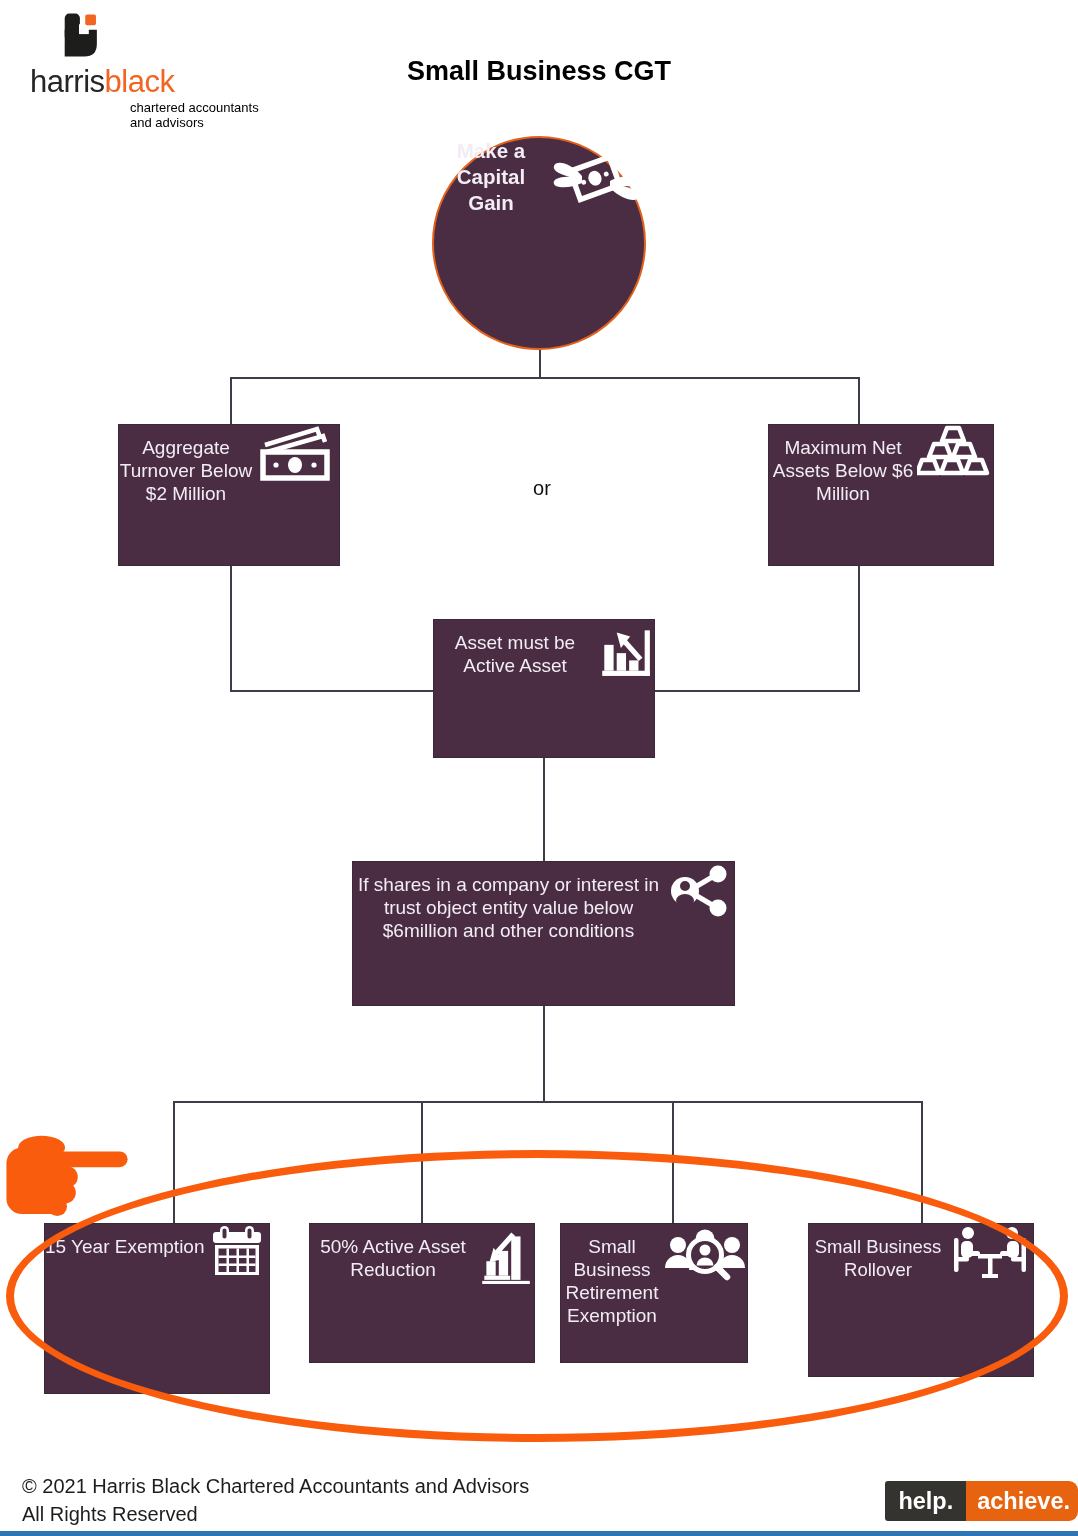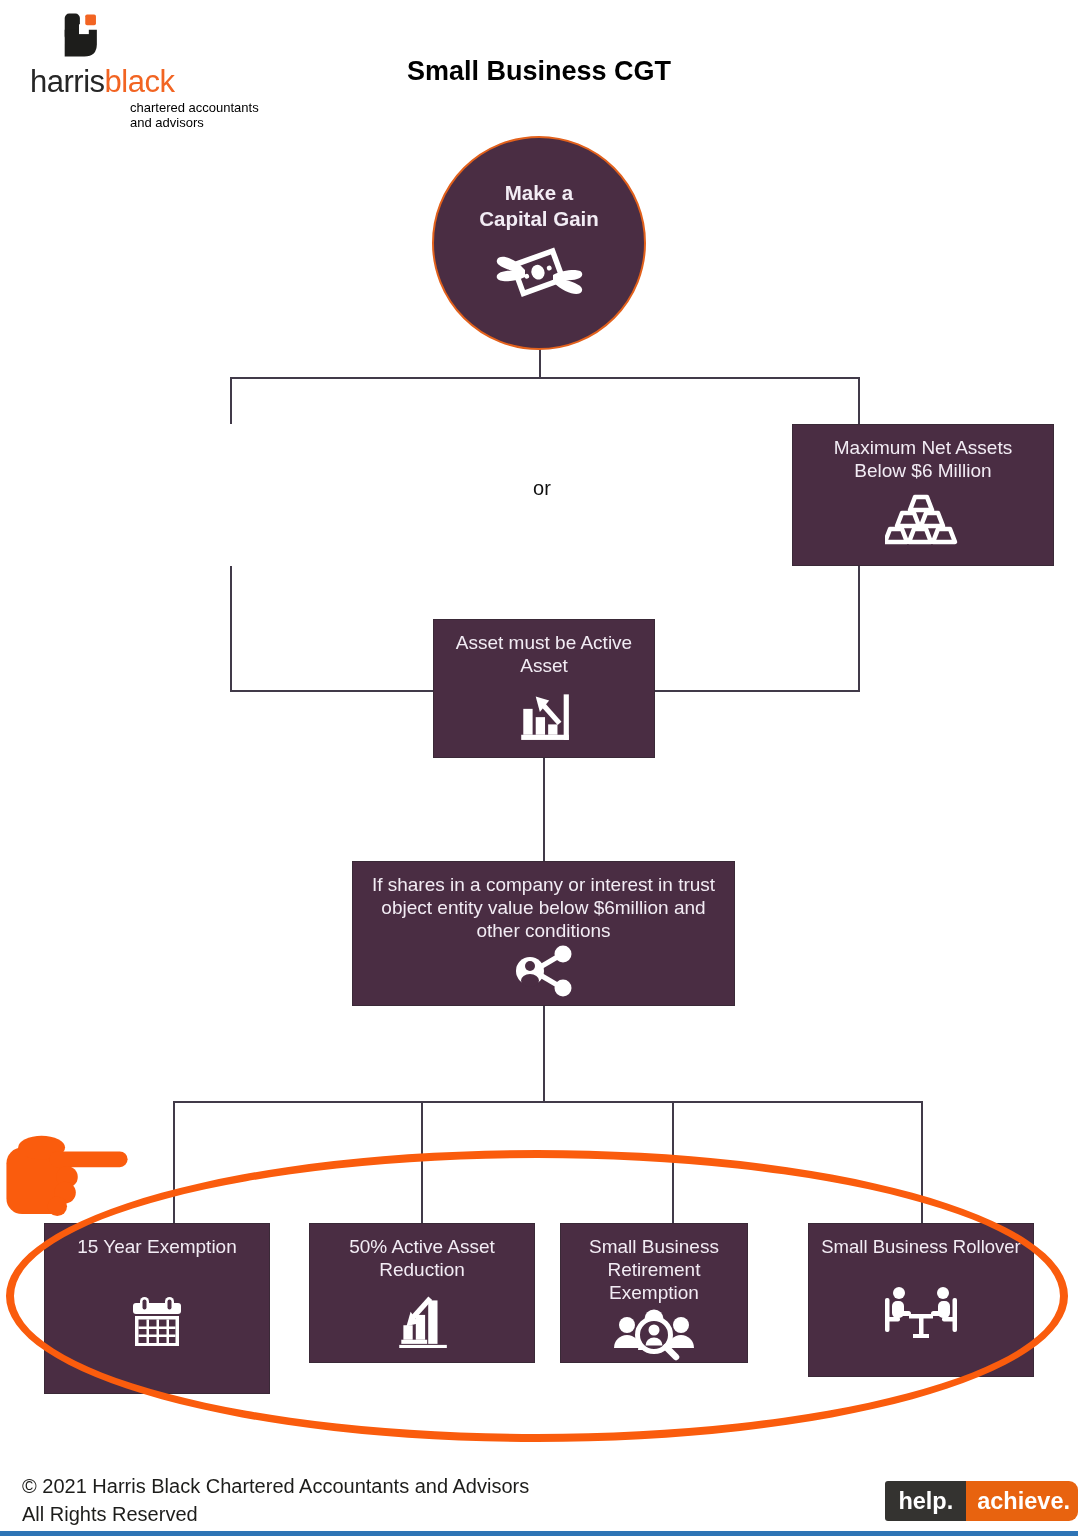--- a/index.html
+++ b/index.html
@@ -21,32 +21,32 @@
   .tagline{margin-left:100px;font-size:13px;line-height:15px;color:#000000;margin-top:3px}
 
   .title{position:absolute;left:0;top:56px;width:1078px;text-align:center;
          font-size:27px;font-weight:bold;color:#000}
 
   
   .line{position:absolute;background:var(--connector)}
 
   
   .node{position:absolute;background:var(--purple);color:var(--node-text);
-        display:flex;flex-direction:column;align-items:center;text-align:center;
+        display:flex;flex-direction:row;align-items:flex-start;text-align:center;
         border:1px solid #3a2937}
   .node .label{font-size:19px;line-height:23px;margin-top:11px;max-width:200px}
   .node .icon{flex:1;display:flex;align-items:center;justify-content:center;padding-bottom:8px}
 
   #node-start{left:432px;top:136px;width:214px;height:214px;border-radius:50%;
               border:2px solid var(--circle-orange);justify-content:center}
   #node-start .label{font-weight:bold;font-size:20.5px;line-height:26px;max-width:132px;margin-top:0}
   #node-start .icon{flex:0 0 auto;margin-top:12px;padding-bottom:0}
 
   #node-turnover{left:118px;top:424px;width:222px;height:142px}
-  #node-netassets{left:792px;top:424px;width:262px;height:142px}
+  #node-netassets{left:768px;top:424px;width:226px;height:142px}
   #node-activeasset{left:433px;top:619px;width:222px;height:139px}
   #node-shares{left:352px;top:861px;width:383px;height:145px}
   #node-shares .label{max-width:366px}
   #node-15yr{left:44px;top:1223px;width:226px;height:171px}
   #node-50{left:309px;top:1223px;width:226px;height:140px}
   #node-retire{left:560px;top:1223px;width:188px;height:140px}
   #node-rollover{left:808px;top:1223px;width:226px;height:154px}
   #node-rollover .label{max-width:220px;font-size:18.5px}
 
   .or-label{position:absolute;left:492px;top:477px;width:100px;text-align:center;
@@ -113,20 +113,33 @@
           <g transform="rotate(-20 48 31)">
             <rect x="27" y="13" width="42" height="30" fill="none" stroke="#fff" stroke-width="5.5"></rect>
             <ellipse cx="48" cy="28" rx="6.5" ry="7.5" fill="#fff"></ellipse>
             <circle cx="36" cy="28" r="2.4" fill="#fff"></circle>
             <circle cx="60" cy="28" r="2.4" fill="#fff"></circle>
           </g>
         </svg>
       </div>
   </div>
 
+  <div class="node" id="node-turnover">
+    <div class="label">Aggregate Turnover Below $2 Million</div>
+    <div class="icon">
+        <svg width="86" height="58" viewBox="0 0 86 58">
+          <path d="M12 20 L64 4 L67 12" fill="none" stroke="#fff" stroke-width="4.5"></path>
+          <path d="M14 27 L70 11 L72 17" fill="none" stroke="#fff" stroke-width="4.5"></path>
+          <rect x="10" y="27" width="64" height="26" fill="var(--purple)" stroke="#fff" stroke-width="5.5"></rect>
+          <ellipse cx="42" cy="40" rx="7" ry="8" fill="#fff"></ellipse>
+          <circle cx="23" cy="40" r="2.6" fill="#fff"></circle>
+          <circle cx="61" cy="40" r="2.6" fill="#fff"></circle>
+        </svg>
+      </div>
+  </div>
 
   <div class="or-label">or</div>
 
   <div class="node" id="node-netassets">
     <div class="label">Maximum Net Assets Below $6 Million</div>
     <div class="icon">
         <svg width="76" height="52" viewBox="0 0 76 52">
           <g fill="none" stroke="#fff" stroke-width="4.5" stroke-linejoin="round">
             <path d="M30 3 h12 l5 13 h-22 z"></path>
             <path d="M17 19 h12 l5 13 h-22 z"></path>

